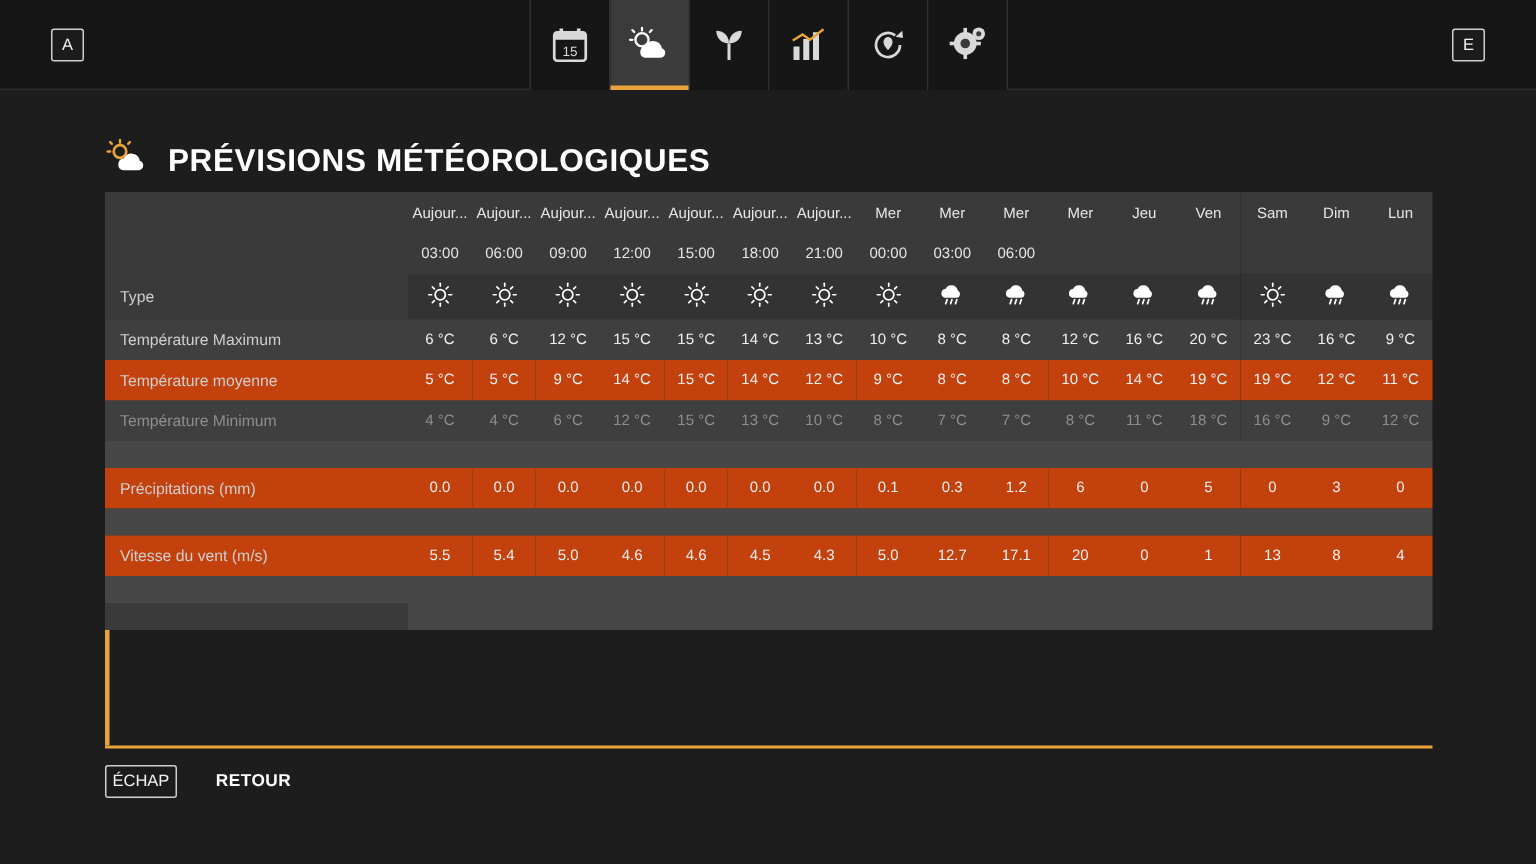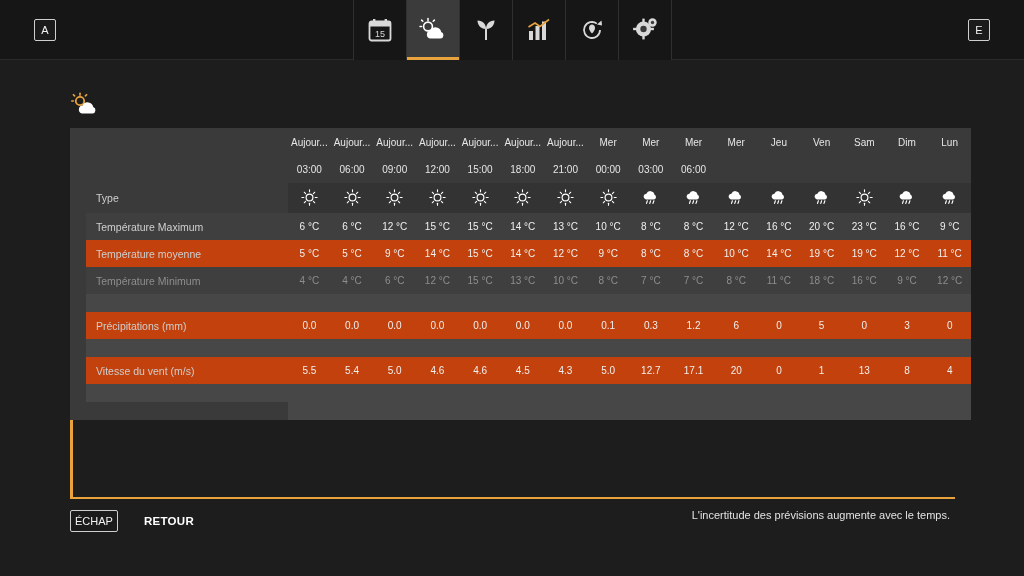--- a/index.html
+++ b/index.html
@@ -56,21 +56,20 @@
     display: flex; align-items: center; gap: 12px;
   }
   .page-title {
     color: #ffffff; font-size: 21px; font-weight: bold; letter-spacing: .4px;
   }
 
   
   .table-wrap {
     position: absolute; left: 70px; top: 128px; width: 755px;
     background: #3a3a3a;
-    padding-left: 16px;
   }
   table.fc { border-collapse: collapse; width: 885px; table-layout: fixed; }
   table.fc td, table.fc th { padding: 0; }
 
   .lbl-col { width: 202px; }
   .day-col { width: 42.7px; }
 
   .rowh {
     height: 27px;
     color: #cfcfcf; font-size: 10.5px;
@@ -220,20 +219,21 @@
         <circle cx="9" cy="9" r="4.2" fill="none" stroke="#e8a33d" stroke-width="1.8"></circle>
         <g stroke="#e8a33d" stroke-width="1.6" stroke-linecap="round">
           <line x1="9" y1="1.3" x2="9" y2="3.2"></line>
           <line x1="2.4" y1="9" x2="0.8" y2="9"></line>
           <line x1="3.6" y1="3.9" x2="2.4" y2="2.7"></line>
           <line x1="14.4" y1="3.9" x2="15.6" y2="2.7"></line>
         </g>
         <path d="M11 21.5 a4 4 0 0 1 0.6 -7.9 a5.6 5.6 0 0 1 10.6 1.5 a3.3 3.3 0 0 1 -0.6 6.4 z" fill="#ffffff"></path>
       </svg>
     </span>
+    <div class="page-title">PRÉVISIONS MÉTÉOROLOGIQUES</div>
   </div>
 
   <div class="sidebar-accent"></div>
   <div class="table-wrap">
     <table class="fc">
       <colgroup>
         <col class="lbl-col">
         <col class="day-col">
           <col class="day-col">
           <col class="day-col">
@@ -576,15 +576,14 @@
           </tr>
         </tbody>
     </table>
   </div>
   <div class="table-underline"></div>
 
   <div class="footer-left">
     <div class="key-badge">ÉCHAP</div>
     <div class="footer-label">RETOUR</div>
   </div>
-  <div class="footer-note">L'incertitude des prévisions augmente avec le temps.</div>
 
 </div>
 
 </body></html>

